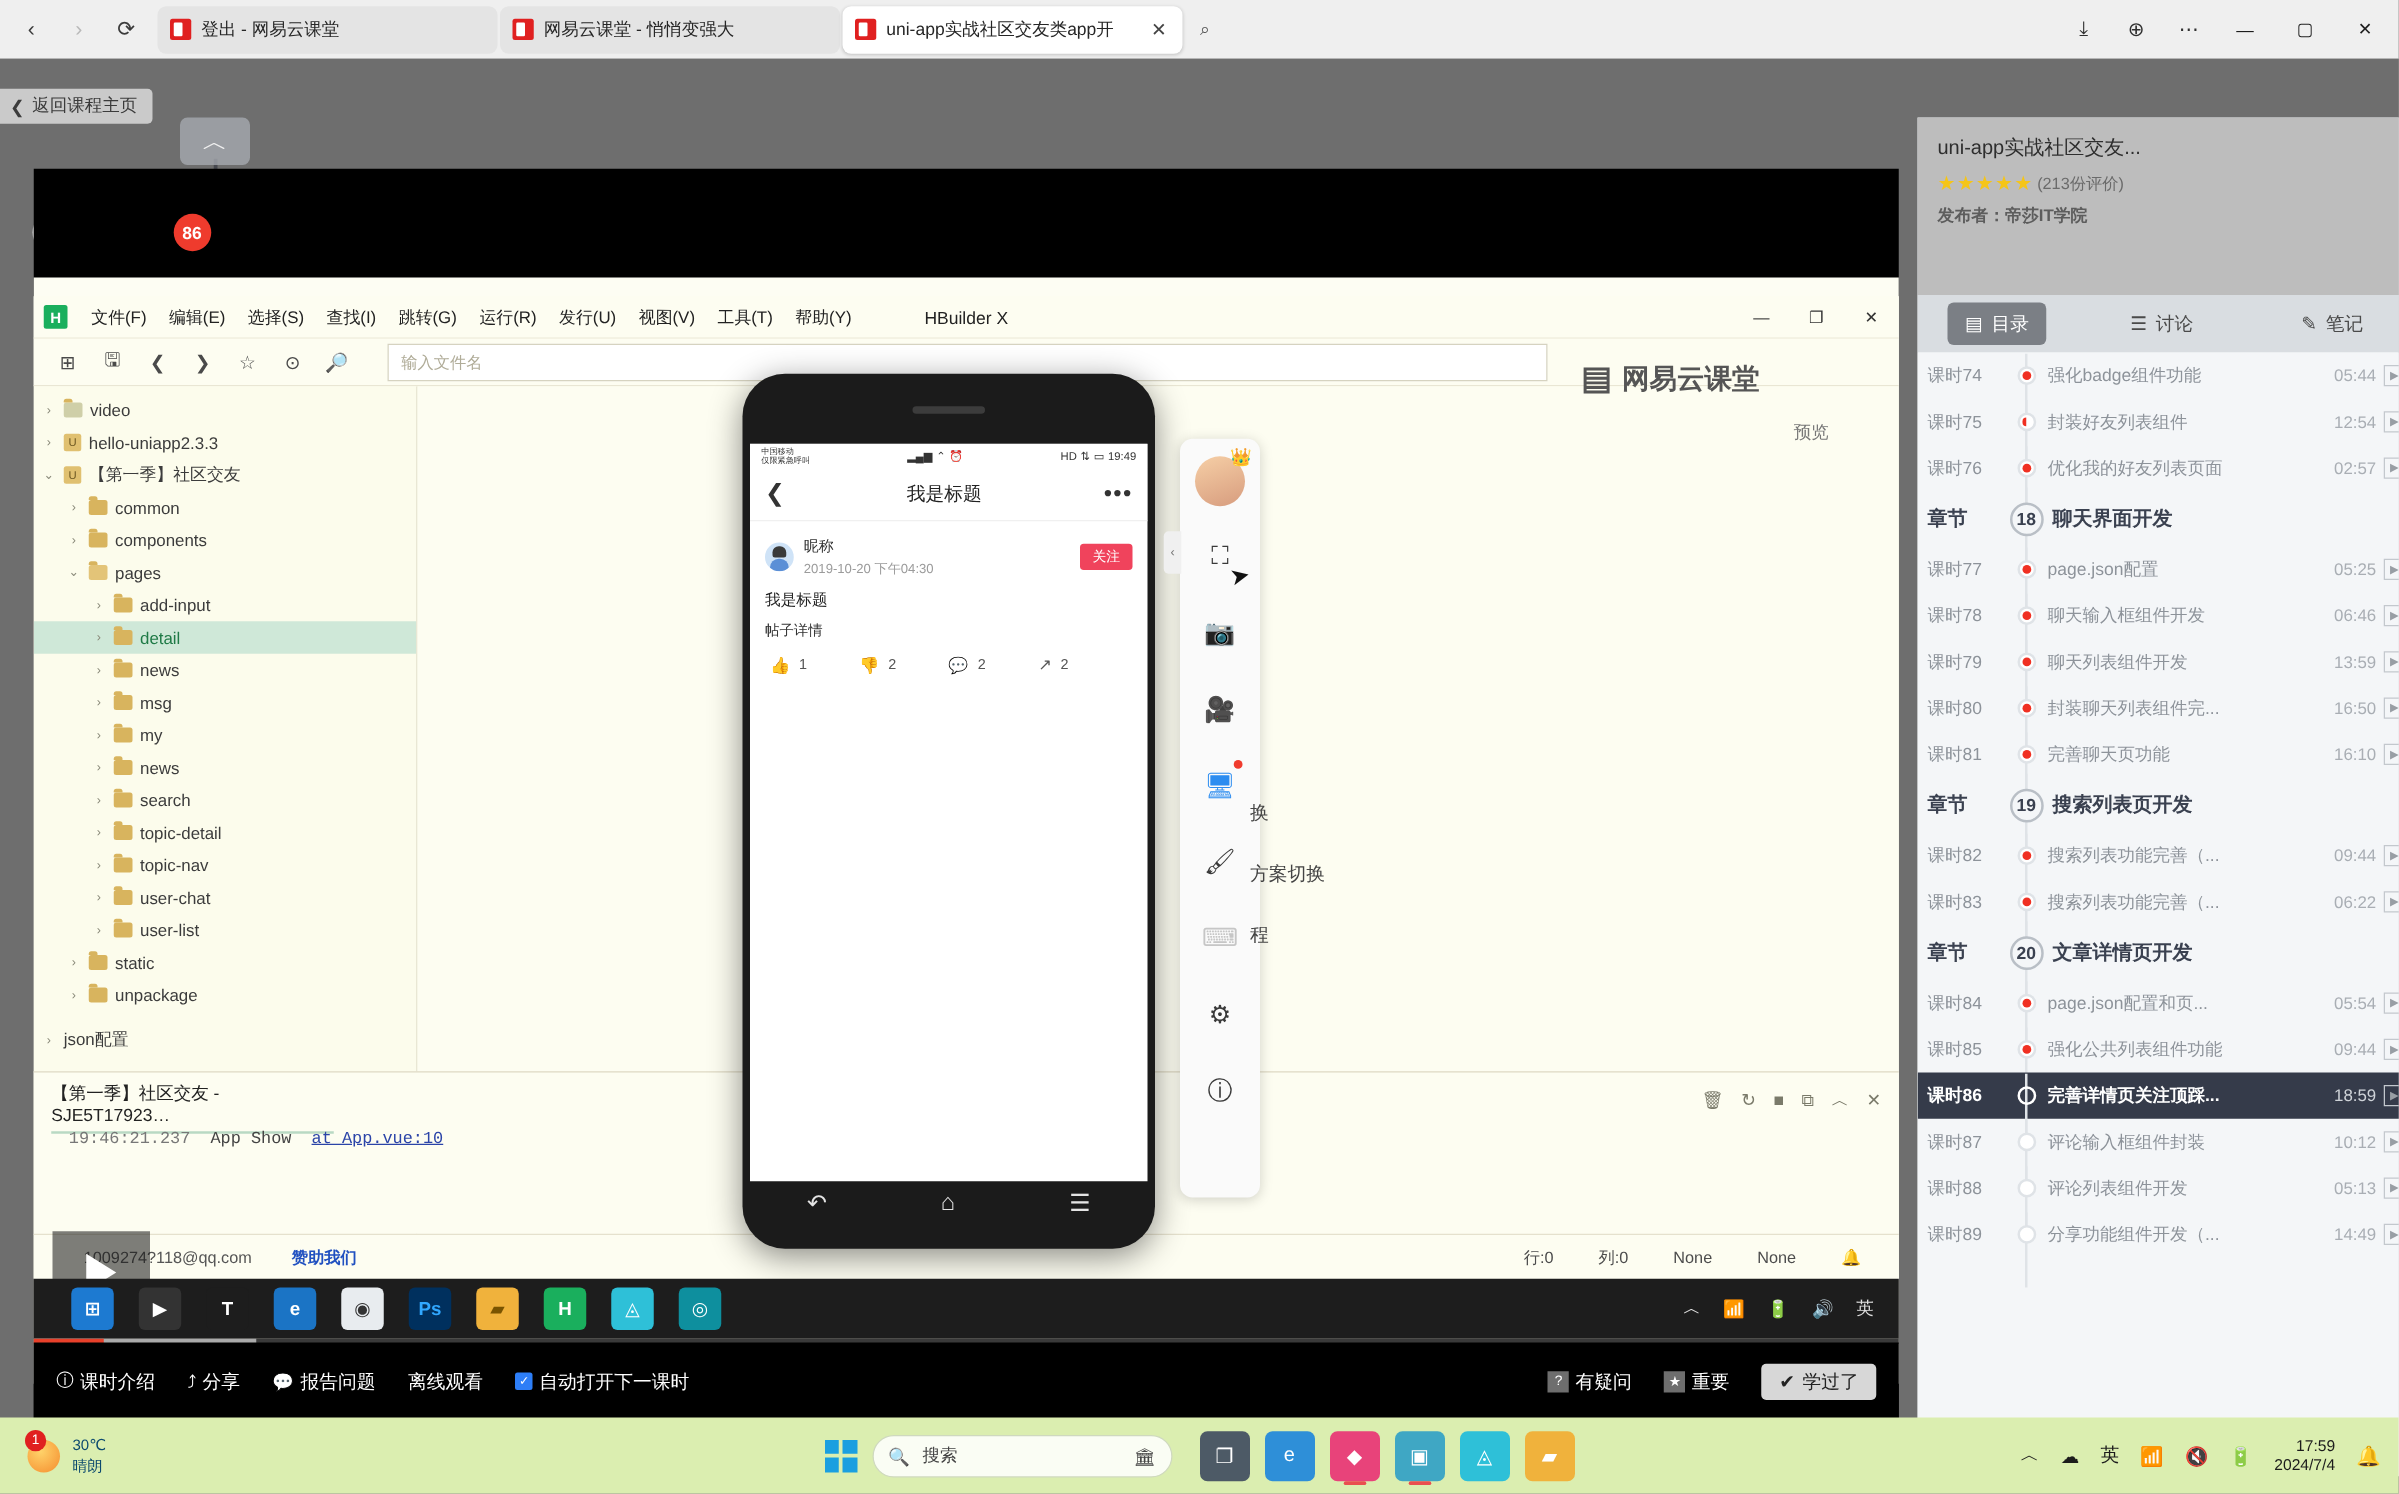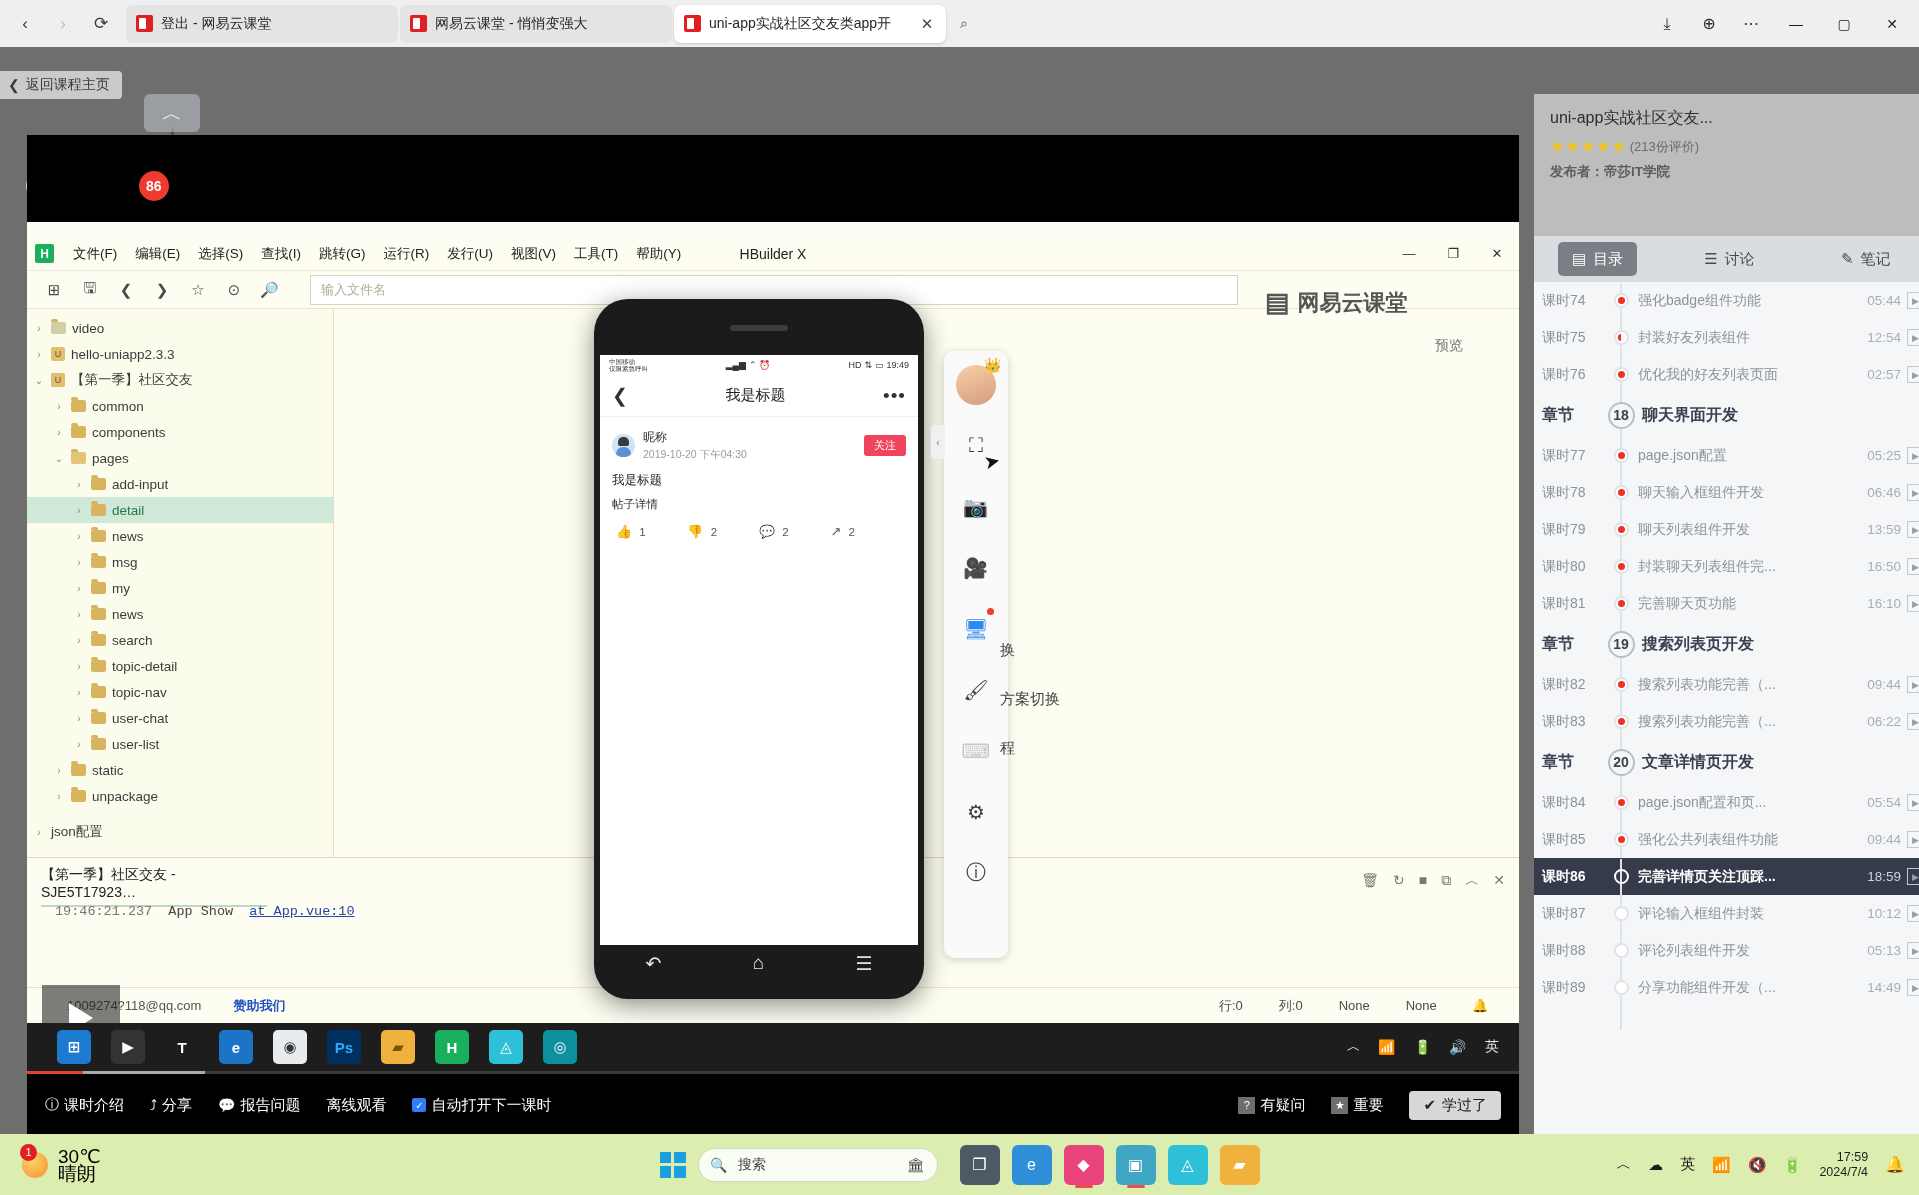--- a/index.html
+++ b/index.html
@@ -349,21 +349,21 @@
   
   .taskbar{
     position:absolute; left:0; top:1134px; width:1919px; height:61px;
     background:#dbeeb0; display:flex; align-items:center;
   }
   .tb-weather{ display:flex; align-items:center; gap:10px; padding-left:22px; }
   .wth-sun{ width:26px;height:26px;border-radius:50%;
     background:radial-gradient(circle at 40% 35%,#ffd36a,#f58d2e); position:relative;}
   .wth-badge{ position:absolute; left:-2px; top:-8px; width:17px;height:17px;border-radius:50%;
     background:#e02020;color:#fff;font-size:11px;display:flex;align-items:center;justify-content:center;}
-  .wth-txt{ font-size:19px; color:#000000; line-height:17px; }
+  .wth-txt{ font-size:12px; color:#0c4a6e; line-height:17px; }
   .tb-center{ position:absolute; left:50%; transform:translateX(-50%); display:flex; align-items:center; gap:12px; }
   .winlogo{ width:26px;height:26px; display:grid; grid-template-columns:1fr 1fr; grid-gap:3px;}
   .winlogo i{ background:#1a9fe0; display:block; }
   .searchbox{
     width:240px;height:34px;background:#fafdf4;border-radius:17px; display:flex; align-items:center;
     gap:10px; padding:0 12px; color:#444; font-size:14px; border:1px solid #cfd9bf;
   }
   .tb-apps{ display:flex; align-items:center; gap:12px; margin-left:10px; }
   .tapp{ width:40px;height:40px; border-radius:6px; display:flex; align-items:center; justify-content:center;
     font-size:16px; color:#fff; position:relative;}

